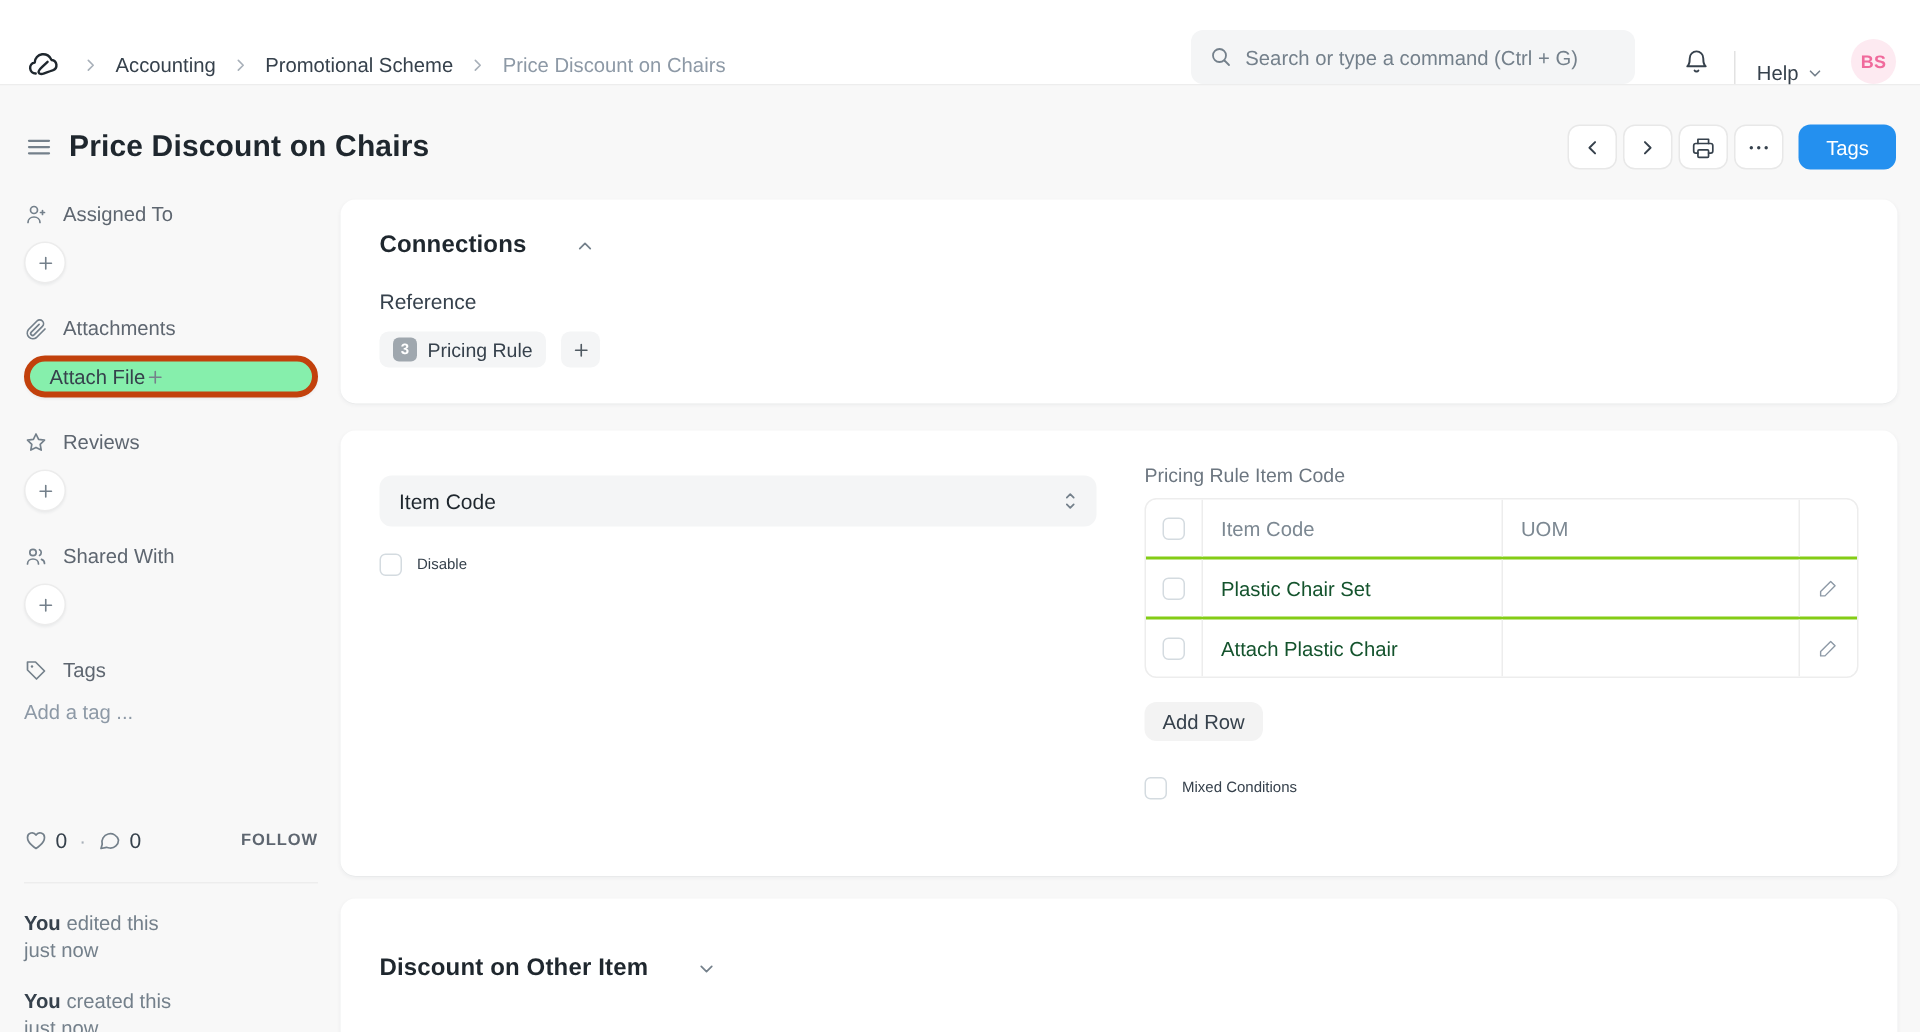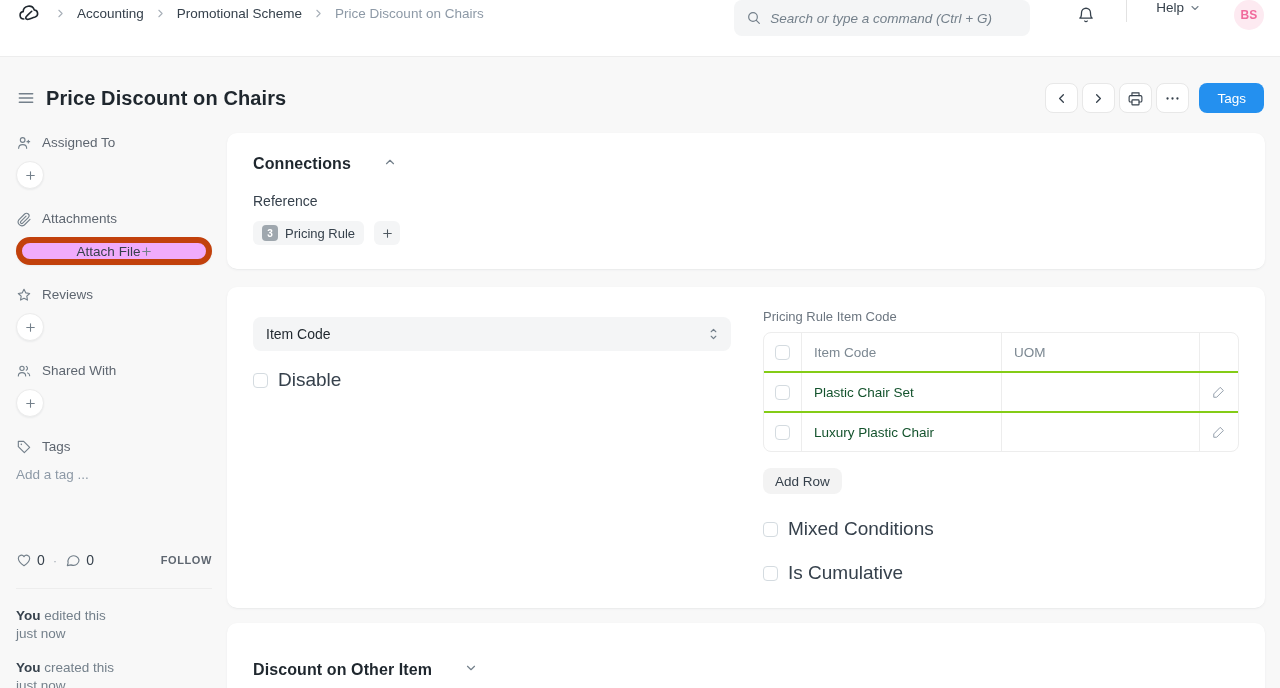--- a/index.html
+++ b/index.html
@@ -7,31 +7,31 @@
   body {
     font-family:"Liberation Sans","DejaVu Sans",sans-serif;
     background:#f8f8f8; color:#36414c; font-size:13.5px;
     -webkit-font-smoothing:antialiased;
   }
   svg { display:block; }
 
   
   .navbar {
     height:57px; background:#fff; border-bottom:1px solid #ededed;
-    display:flex; align-items:flex-start; padding:0 16px;gap:15px;
+    display:flex; align-items:flex-end; padding:0 16px;
   }
   .crumbs { display:flex; align-items:center; gap:10px; }
   .crumb-sep { color:#a8b0b9; }
   .crumb { color:#36414c; font-weight:500; cursor:pointer; }
   .crumb.current { color:#8d99a6; font-weight:400; }
   .nav-spacer { flex:1; }
   .searchbox {
     width:296px; height:36px; background:#f4f5f6; border-radius:8px;
     display:flex; align-items:center; gap:8px; padding:0 12px; color:#74808b;
-    margin-right:26px; cursor:text;font-style:italic;
+    margin-right:26px; cursor:text;
   }
   .nav-bell { color:#36414c; padding:6px; cursor:pointer; }
   .nav-divider { width:1px; height:22px; background:#e2e2e2; margin:0 14px 0 10px; }
   .help { display:flex; align-items:center; gap:5px; color:#36414c; cursor:pointer; margin-right:18px; }
   .help .chev { color:#74808b; }
   .avatar {
     width:30px; height:30px; border-radius:50%; background:#fdeaf1; color:#f06a9c;
     display:flex; align-items:center; justify-content:center;
     font-size:12px; font-weight:700; cursor:pointer; letter-spacing:.2px;
   }
@@ -61,40 +61,40 @@
   
   .sb-head { display:flex; align-items:flex-start; gap:10px; color:#5e6670; font-weight:500; margin-top:22px; }
   .sb-head:first-child { margin-top:0; }
   .sb-head .ic { color:#74808b; }
   .round-plus {
     width:28px; height:28px; border-radius:50%; background:#fff; border:1px solid #ececec;
     box-shadow:0 1px 2px rgba(25,39,52,.06); color:#74808b; margin-top:10px;
     display:flex; align-items:center; justify-content:center; cursor:pointer;
   }
   .attach-pill {
-    margin-top:10px; height:28px; background:#f0abfc; border:6px solid #c2410c; border-radius:15px;
+    margin-top:10px; height:28px; background:#86efac; border:4px solid #c2410c; border-radius:15px;
     box-shadow:0 1px 2px rgba(25,39,52,.06); display:flex; align-items:center;
-    justify-content:center; padding:0 11px 0 13px; color:#36414c; cursor:pointer;
+    justify-content:flex-start; padding:0 11px 0 13px; color:#36414c; cursor:pointer;
   }
   .attach-pill .plus { color:#74808b; }
   .add-tag { color:#8d99a6; margin-top:12px; cursor:pointer; }
   .likes-row { display:flex; align-items:center; margin-top:70px; color:#74808b; }
   .likes-row .cnt { color:#36414c; font-size:14px; margin-left:5px; }
   .likes-row .mid { margin:0 8px; color:#a8b0b9; }
   .follow { margin-left:auto; font-size:11px; font-weight:600; letter-spacing:.6px; color:#5e6670; cursor:pointer; }
   .sb-divider { height:1px; background:#ededed; margin:20px 0 18px 0; }
   .activity { color:#74808b; line-height:18px; margin-bottom:16px; }
   .activity b { color:#36414c; font-weight:700; }
 
   
   .card {
     background:#fff; border-radius:10px; box-shadow:0 0.5px 0 rgba(0,0,0,.03), 0 1px 3px rgba(25,39,52,.05);
     padding:22px 26px 24px 26px; margin-bottom:18px;
   }
-  .section-head { display:flex; gap:32px; cursor:pointer; }
+  .section-head { display:flex; align-items:center; gap:32px; cursor:pointer; }
   .section-title { font-size:16px; font-weight:700; color:#1f272e; letter-spacing:.1px; }
   .section-head .chev { color:#74808b; }
 
   .sub-label { font-size:14px; font-weight:500; color:#36414c; margin-top:20px; }
   .pill-row { display:flex; gap:10px; margin-top:12px; }
   .link-pill {
     height:24px; background:#f4f5f6; border-radius:6px; display:flex; align-items:center;
     gap:7px; padding:0 9px; cursor:pointer;
   }
   .link-pill .badge {
@@ -117,21 +117,21 @@
     margin-top:8px; height:34px; background:#f4f5f6; border-radius:8px;
     display:flex; align-items:center; justify-content:space-between;
     padding:0 12px 0 13px; cursor:pointer;
   }
   .select-ctl .val { color:#1f272e; font-size:14px; font-weight:500; }
   .select-ctl .chevs { color:#74808b; }
   .cb-row { display:flex; align-items:center; gap:10px; margin-top:18px; cursor:pointer; }
   .cb {
     width:15px; height:15px; border:1.5px solid #d4dbe0; border-radius:4px; background:#fff; flex:none;
   }
-  .cb-row .cb-label { color:#36414c; font-size:19px; }
+  .cb-row .cb-label { color:#36414c; font-size:10px; }
 
   .grid-table {
     margin-top:8px; border:1px solid #ededed; border-radius:8px; overflow:hidden; background:#fff;
   }
   .g-row { display:grid; grid-template-columns:38px 200px 198px 1fr; align-items:stretch; }
   .g-row.head { height:38px; color:#7c8892; }
   .g-row.body { height:40px; border-top:2px solid #84cc16; color:#14532d; }
   .g-cell { display:flex; align-items:center; padding:0 12px; border-right:1px solid #ededed; }
   .g-cell:last-child { border-right:none; }
   .g-cell.center { justify-content:center; padding:0; }
@@ -420,42 +420,38 @@
                   <svg width="14" height="14" viewBox="0 0 24 24" fill="none" stroke="currentColor" stroke-width="1.6" stroke-linecap="round" stroke-linejoin="round">
                       <path d="M14.5 4.5l5 5L8 21H3v-5z"></path>
                     </svg>
                 </span>
               </div>
             </div>
             <div class="g-row body">
               <div class="g-cell center">
                   <span class="cb"></span>
                 </div>
-              <div class="g-cell">Luxury Plastic Chair</div>
+              <div class="g-cell">Attach Plastic Chair</div>
               <div class="g-cell"></div>
               <div class="g-cell center">
                 <span class="edit-btn">
                   <svg width="14" height="14" viewBox="0 0 24 24" fill="none" stroke="currentColor" stroke-width="1.6" stroke-linecap="round" stroke-linejoin="round">
                       <path d="M14.5 4.5l5 5L8 21H3v-5z"></path>
                     </svg>
                 </span>
               </div>
             </div>
           </div>
 
           <button class="add-row-btn">Add Row</button>
 
           <div class="cb-row table-cb">
             <span class="cb"></span>
             <span class="cb-label">Mixed Conditions</span>
           </div>
-          <div class="cb-row" style="margin-top:22px;">
-            <span class="cb"></span>
-            <span class="cb-label">Is Cumulative</span>
-          </div>
         </div>
       </div>
     </div>
 
     <div class="card discount">
       <div class="section-head" style="margin-top:16px;">
         <span class="section-title">Discount on Other Item</span>
         <span class="chev">
           <svg width="14" height="14" viewBox="0 0 24 24" fill="none" stroke="currentColor" stroke-width="2" stroke-linecap="round" stroke-linejoin="round">
               <path d="M6 9l6 6 6-6"></path>

